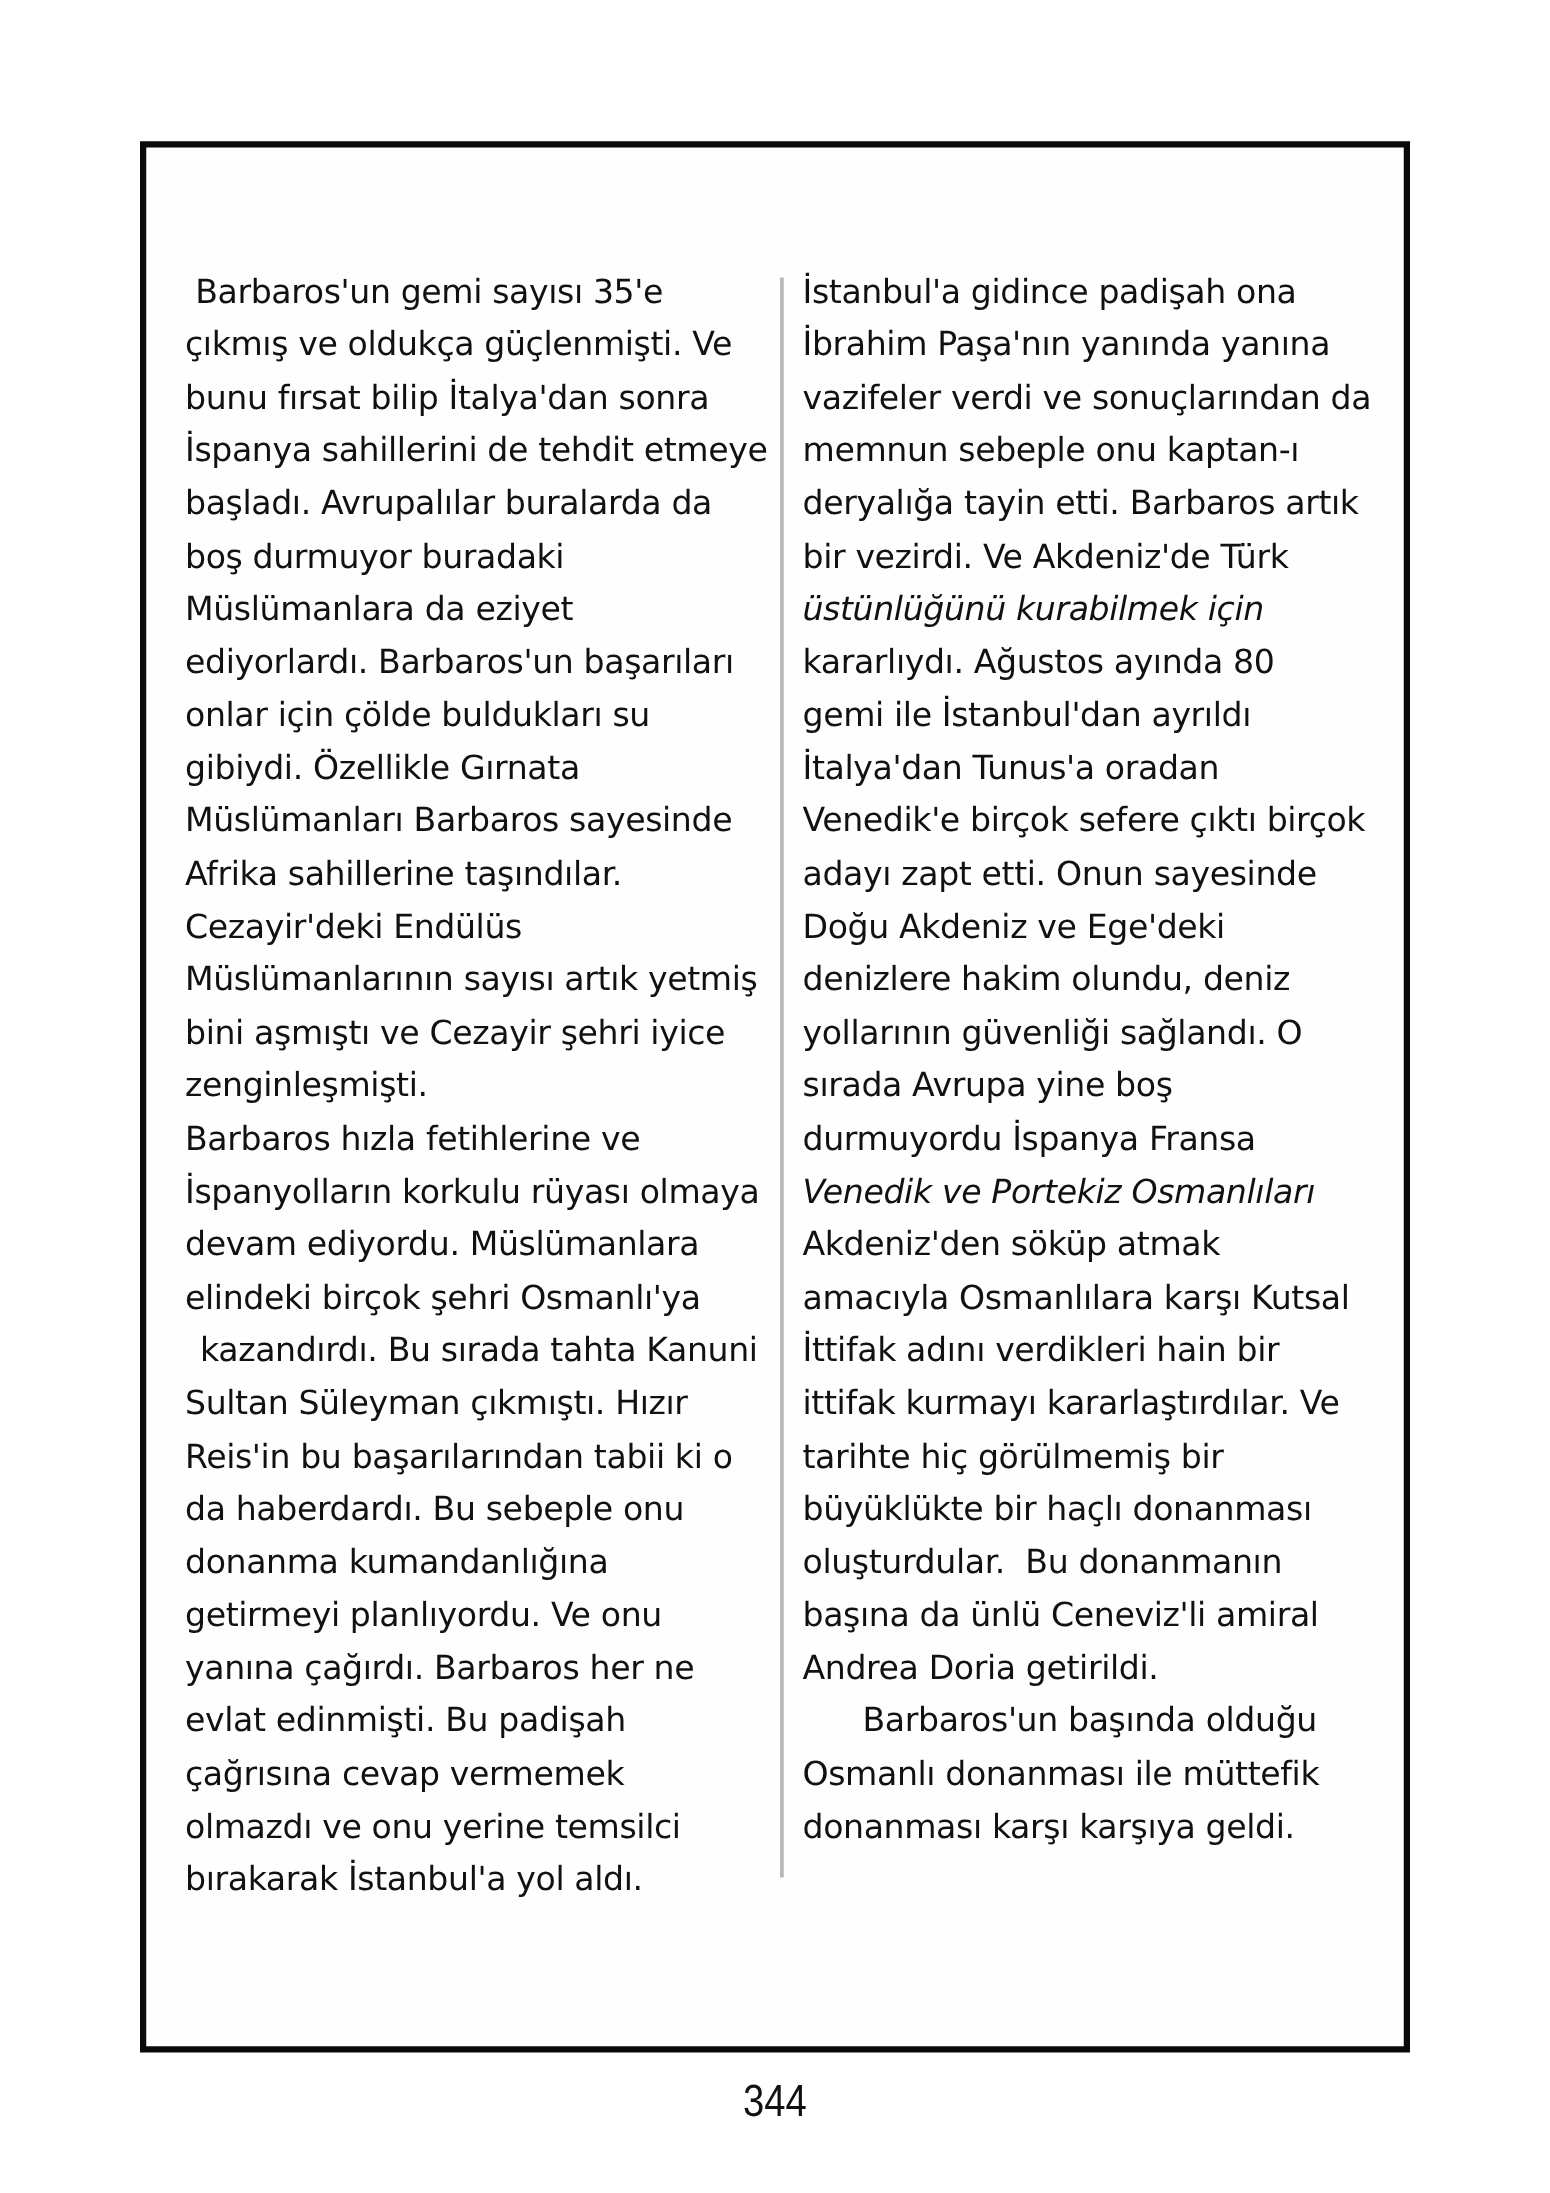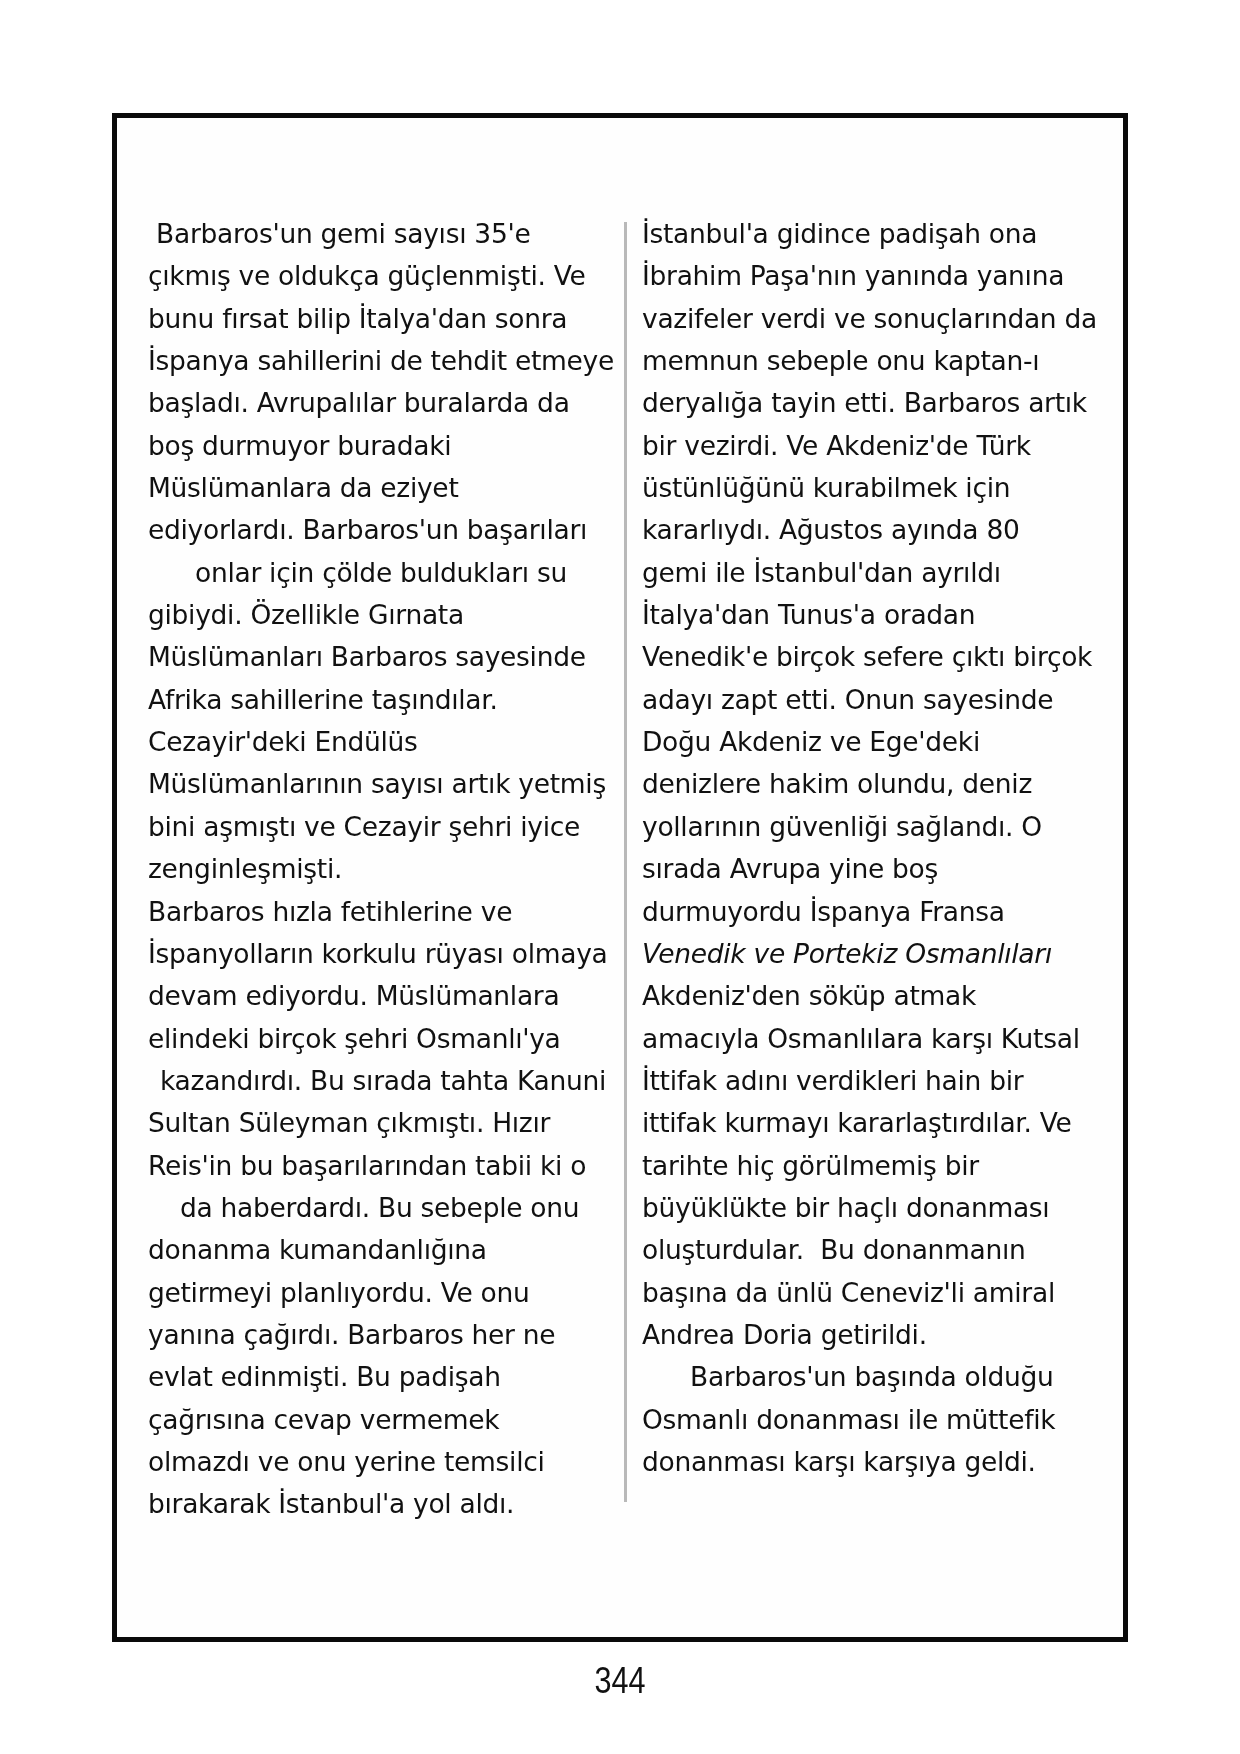--- a/index.html
+++ b/index.html
@@ -41,52 +41,52 @@
 
 <div class="col left" id="left-col">
     <span class="line" style="white-space: pre;"> Barbaros'un gemi sayısı 35'e</span>
     <span class="line" style="white-space: pre;">çıkmış ve oldukça güçlenmişti. Ve</span>
     <span class="line" style="white-space: pre;">bunu fırsat bilip İtalya'dan sonra</span>
     <span class="line" style="white-space: pre;">İspanya sahillerini de tehdit etmeye</span>
     <span class="line" style="white-space: pre;">başladı. Avrupalılar buralarda da</span>
     <span class="line" style="white-space: pre;">boş durmuyor buradaki</span>
     <span class="line" style="white-space: pre;">Müslümanlara da eziyet</span>
     <span class="line" style="white-space: pre;">ediyorlardı. Barbaros'un başarıları</span>
-    <span class="line" style="white-space: pre; text-align: center;">onlar için çölde buldukları su</span>
+    <span class="line" style="white-space: pre;">onlar için çölde buldukları su</span>
     <span class="line" style="white-space: pre;">gibiydi. Özellikle Gırnata</span>
     <span class="line" style="white-space: pre;">Müslümanları Barbaros sayesinde</span>
     <span class="line" style="white-space: pre;">Afrika sahillerine taşındılar.</span>
     <span class="line" style="white-space: pre;">Cezayir'deki Endülüs</span>
     <span class="line" style="white-space: pre;">Müslümanlarının sayısı artık yetmiş</span>
     <span class="line" style="white-space: pre;">bini aşmıştı ve Cezayir şehri iyice</span>
     <span class="line" style="white-space: pre;">zenginleşmişti.</span>
     <span class="line" style="white-space: pre;">Barbaros hızla fetihlerine ve</span>
     <span class="line" style="white-space: pre;">İspanyolların korkulu rüyası olmaya</span>
     <span class="line" style="white-space: pre;">devam ediyordu. Müslümanlara</span>
     <span class="line" style="white-space: pre;">elindeki birçok şehri Osmanlı'ya</span>
     <span class="line" style="white-space: pre; margin-left: 12px;">kazandırdı. Bu sırada tahta Kanuni</span>
     <span class="line" style="white-space: pre;">Sultan Süleyman çıkmıştı. Hızır</span>
     <span class="line" style="white-space: pre;">Reis'in bu başarılarından tabii ki o</span>
-    <span class="line" style="white-space: pre; margin-left: 32px;">da haberdardı. Bu sebeple onu</span>
+    <span class="line" style="white-space: pre;">da haberdardı. Bu sebeple onu</span>
     <span class="line" style="white-space: pre;">donanma kumandanlığına</span>
     <span class="line" style="white-space: pre;">getirmeyi planlıyordu. Ve onu</span>
     <span class="line" style="white-space: pre;">yanına çağırdı. Barbaros her ne</span>
     <span class="line" style="white-space: pre;">evlat edinmişti. Bu padişah</span>
     <span class="line" style="white-space: pre;">çağrısına cevap vermemek</span>
     <span class="line" style="white-space: pre;">olmazdı ve onu yerine temsilci</span>
     <span class="line" style="white-space: pre;">bırakarak İstanbul'a yol aldı.</span>
   </div>
 <div class="col right" id="right-col">
     <span class="line" style="white-space: pre;">İstanbul'a gidince padişah ona</span>
     <span class="line" style="white-space: pre;">İbrahim Paşa'nın yanında yanına</span>
     <span class="line" style="white-space: pre;">vazifeler verdi ve sonuçlarından da</span>
     <span class="line" style="white-space: pre;">memnun sebeple onu kaptan-ı</span>
     <span class="line" style="white-space: pre;">deryalığa tayin etti. Barbaros artık</span>
     <span class="line" style="white-space: pre;">bir vezirdi. Ve Akdeniz'de Türk</span>
-    <span class="line" style="white-space: pre;">üstünlüğünü kurabilmek için</span>
+    <span class="line" style="white-space: pre; font-style: italic;">üstünlüğünü kurabilmek için</span>
     <span class="line" style="white-space: pre;">kararlıydı. Ağustos ayında 80</span>
     <span class="line" style="white-space: pre;">gemi ile İstanbul'dan ayrıldı</span>
     <span class="line" style="white-space: pre;">İtalya'dan Tunus'a oradan</span>
     <span class="line" style="white-space: pre;">Venedik'e birçok sefere çıktı birçok</span>
     <span class="line" style="white-space: pre;">adayı zapt etti. Onun sayesinde</span>
     <span class="line" style="white-space: pre;">Doğu Akdeniz ve Ege'deki</span>
     <span class="line" style="white-space: pre;">denizlere hakim olundu, deniz</span>
     <span class="line" style="white-space: pre;">yollarının güvenliği sağlandı. O</span>
     <span class="line" style="white-space: pre;">sırada Avrupa yine boş</span>
     <span class="line" style="white-space: pre;">durmuyordu İspanya Fransa</span>

